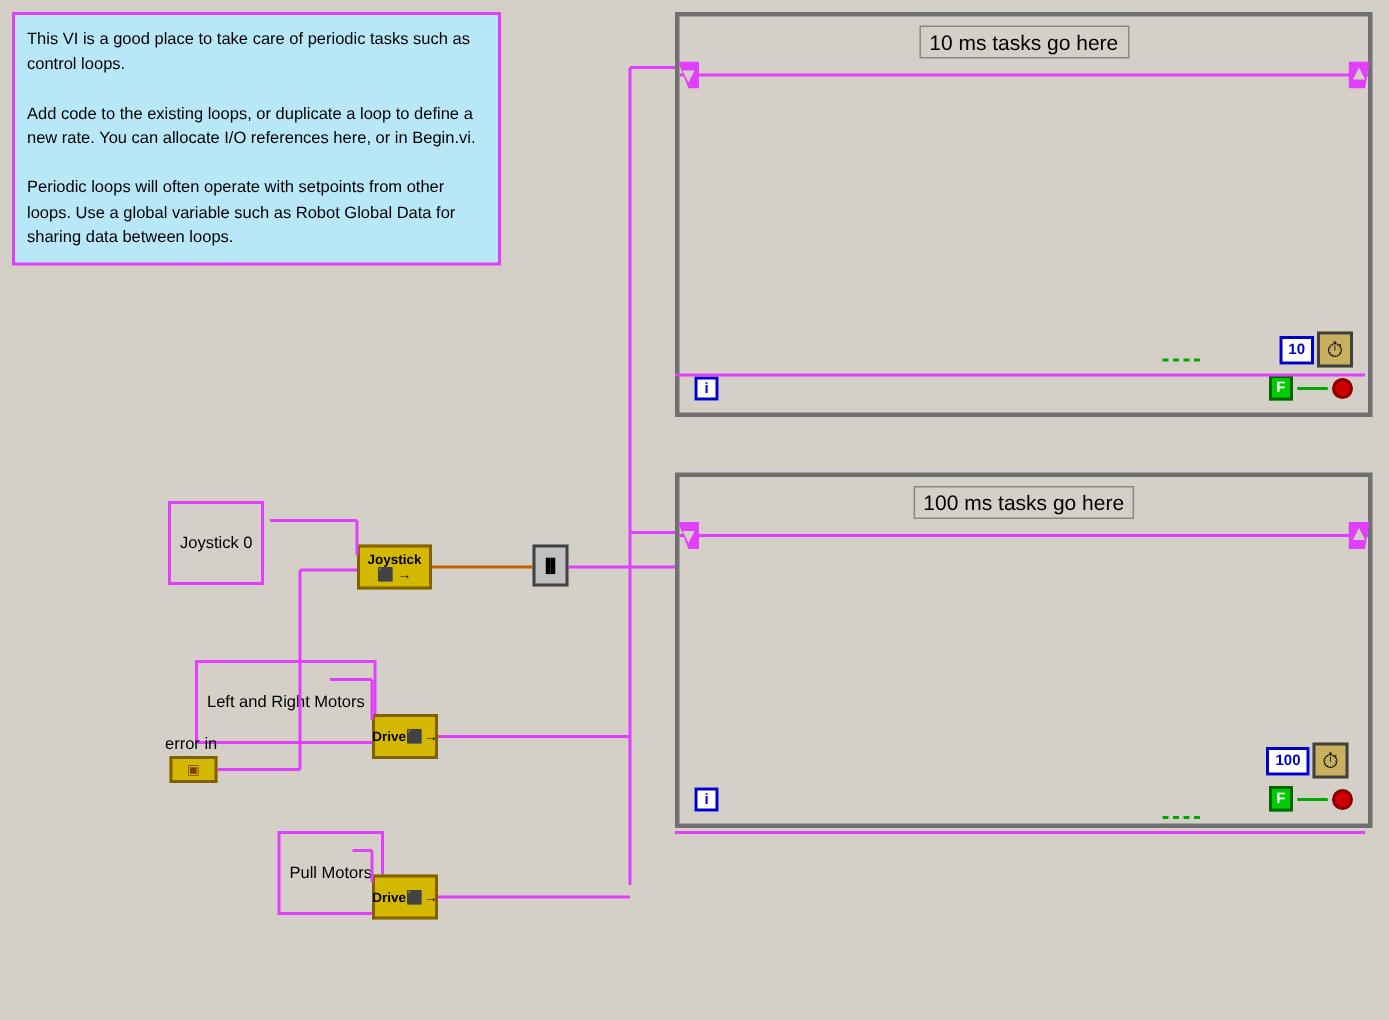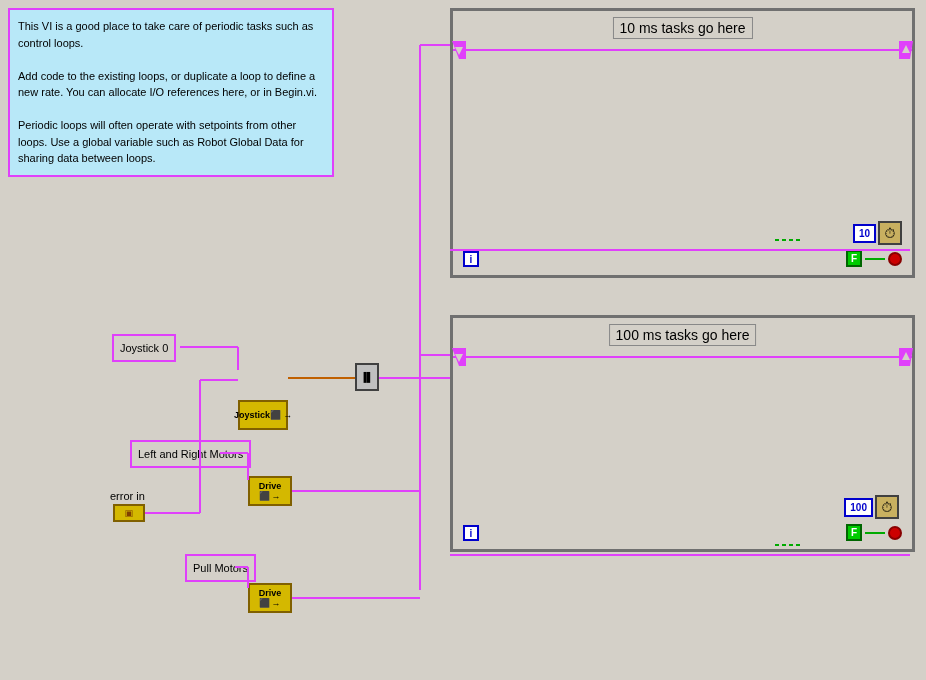--- a/index.html
+++ b/index.html
@@ -121,33 +121,33 @@
       background: #cc0000;
       border-radius: 50%;
       border: 2px solid #880000;
     }
 
     
     .node-label {
       position: absolute;
       background: #d4d0c8;
       border: 2px solid #e040fb;
-      padding: 6px 6px;
+      padding: 20px 6px;
       font-size: 11px;
       white-space: nowrap;
       color: #000;
     }
 
     
     .vi-block {
       position: absolute;
       background: #d4b800;
       border: 2px solid #806000;
       display: flex;
-      flex-direction: column;
+      flex-direction: row;
       align-items: center;
       justify-content: center;
       padding: 2px;
     }
 
     .vi-block-label {
       font-size: 9px;
       color: #000;
       font-weight: bold;
       text-align: center;
@@ -177,24 +177,23 @@
     }
 
     
     .joystick-vi {
       position: absolute;
       background: #d4b800;
       border: 2px solid #806000;
       width: 50px;
       height: 30px;
       display: flex;
-      flex-direction: row;
-      align-items: center;
-      justify-content: center;
-      margin-top: 37px;
+      flex-direction: column;
+      align-items: center;
+      justify-content: center;
     }
 
     
     .merge-block {
       position: absolute;
       background: #c0c0c0;
       border: 2px solid #404040;
       width: 24px;
       height: 28px;
       display: flex;

